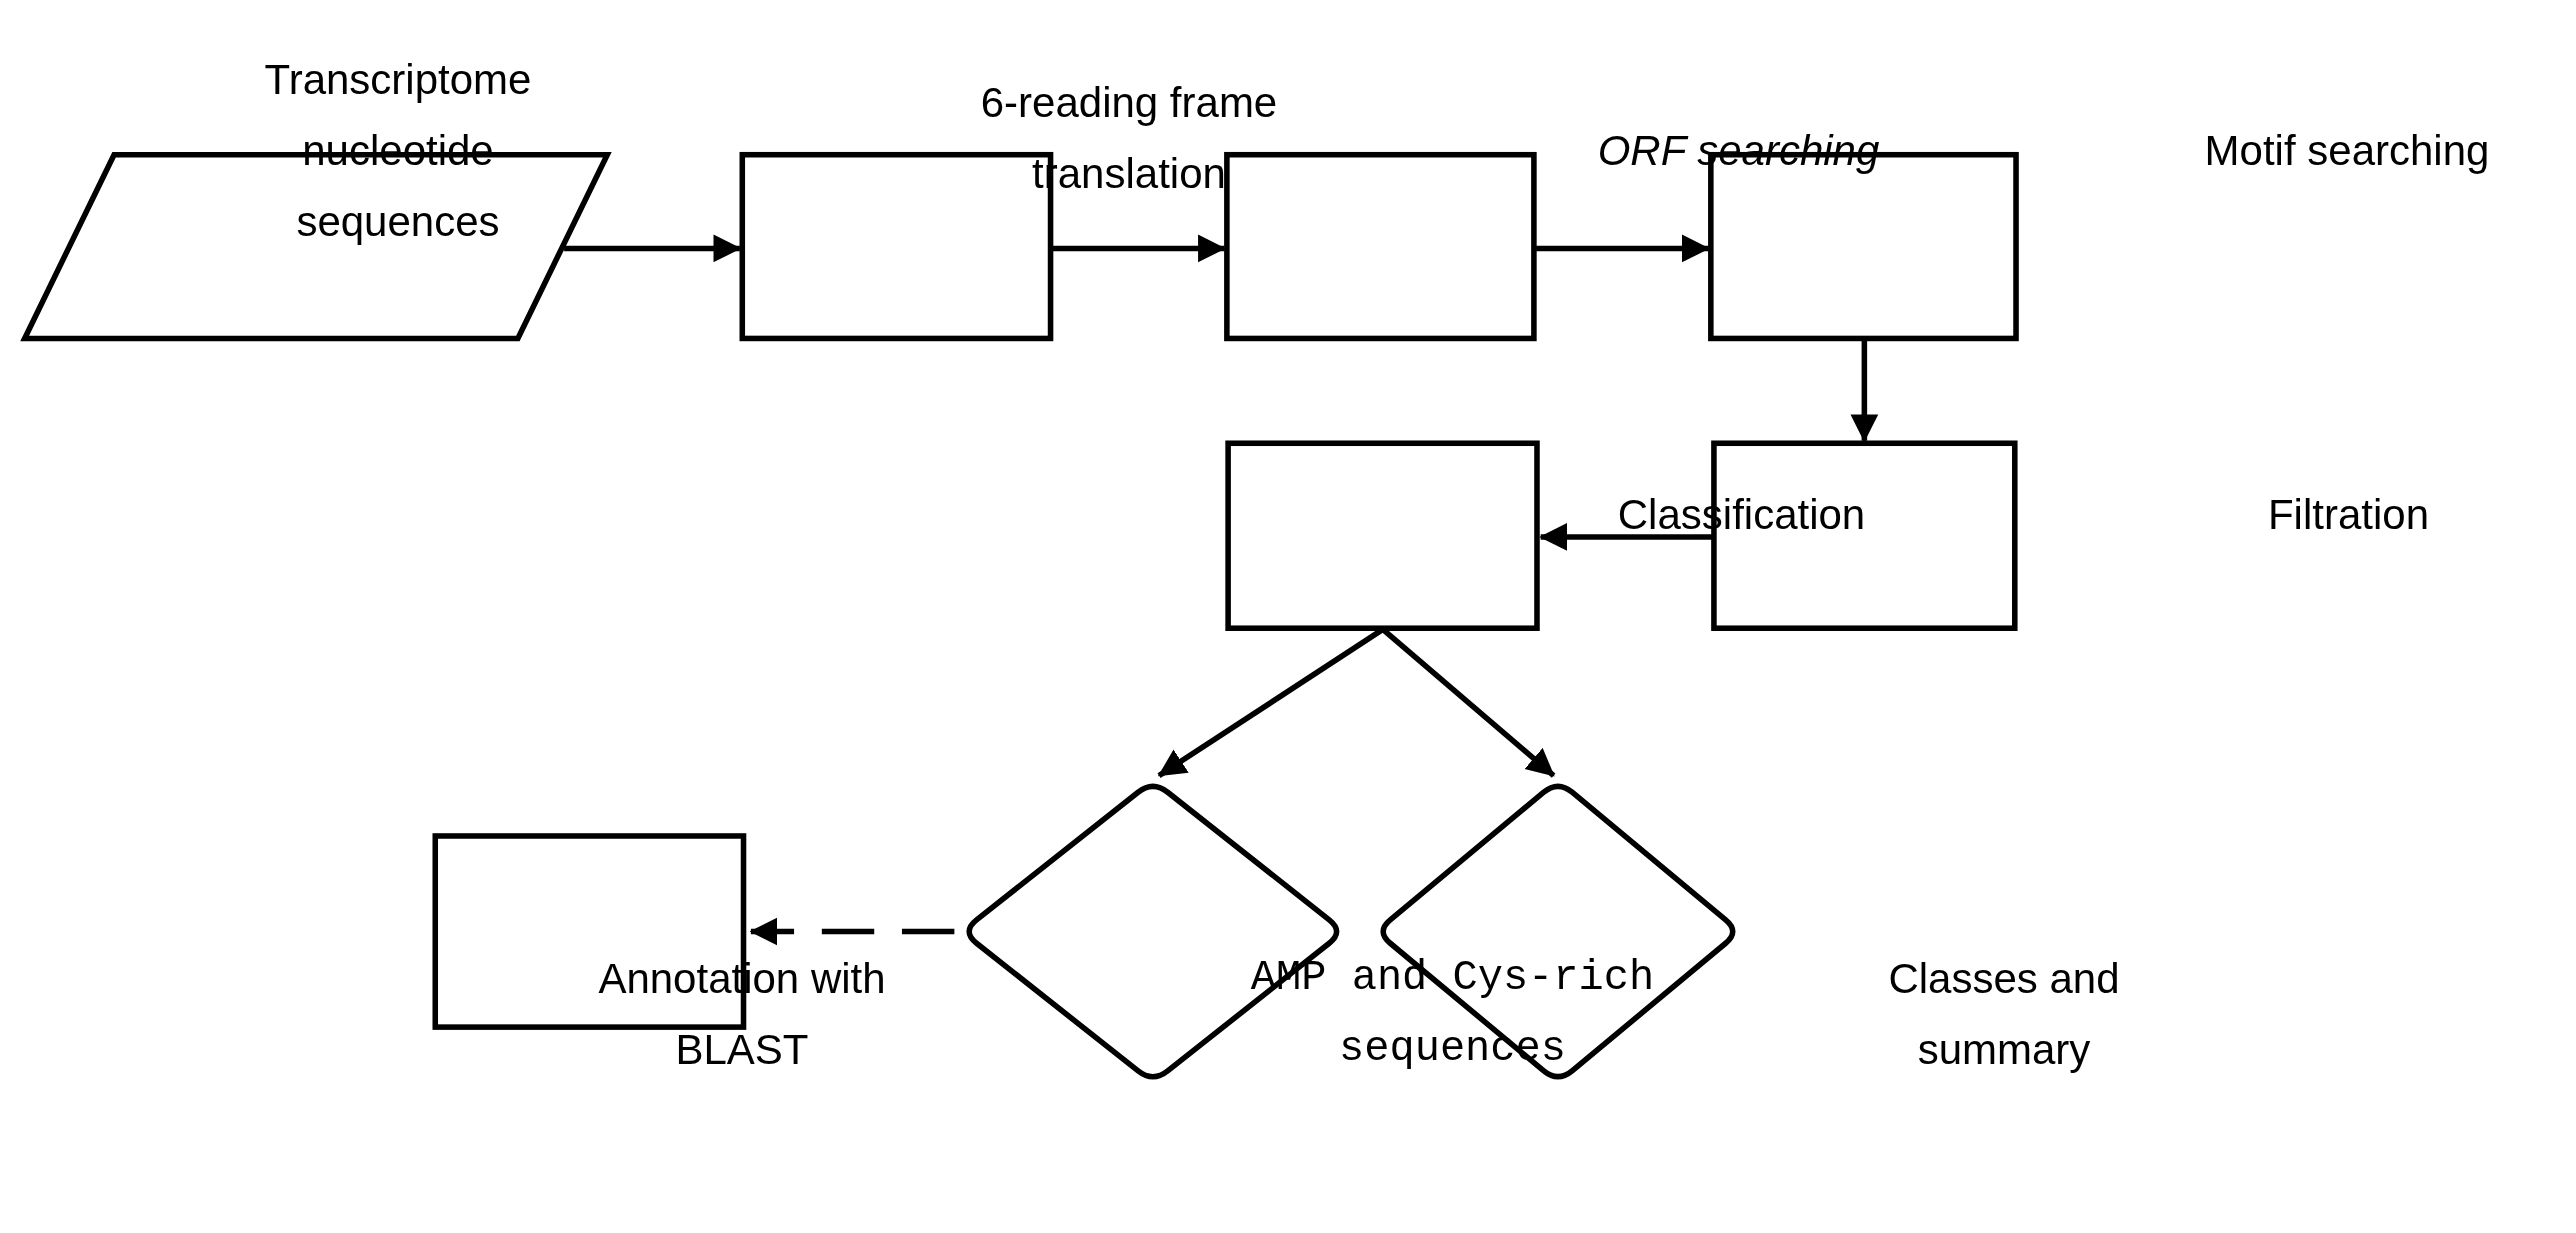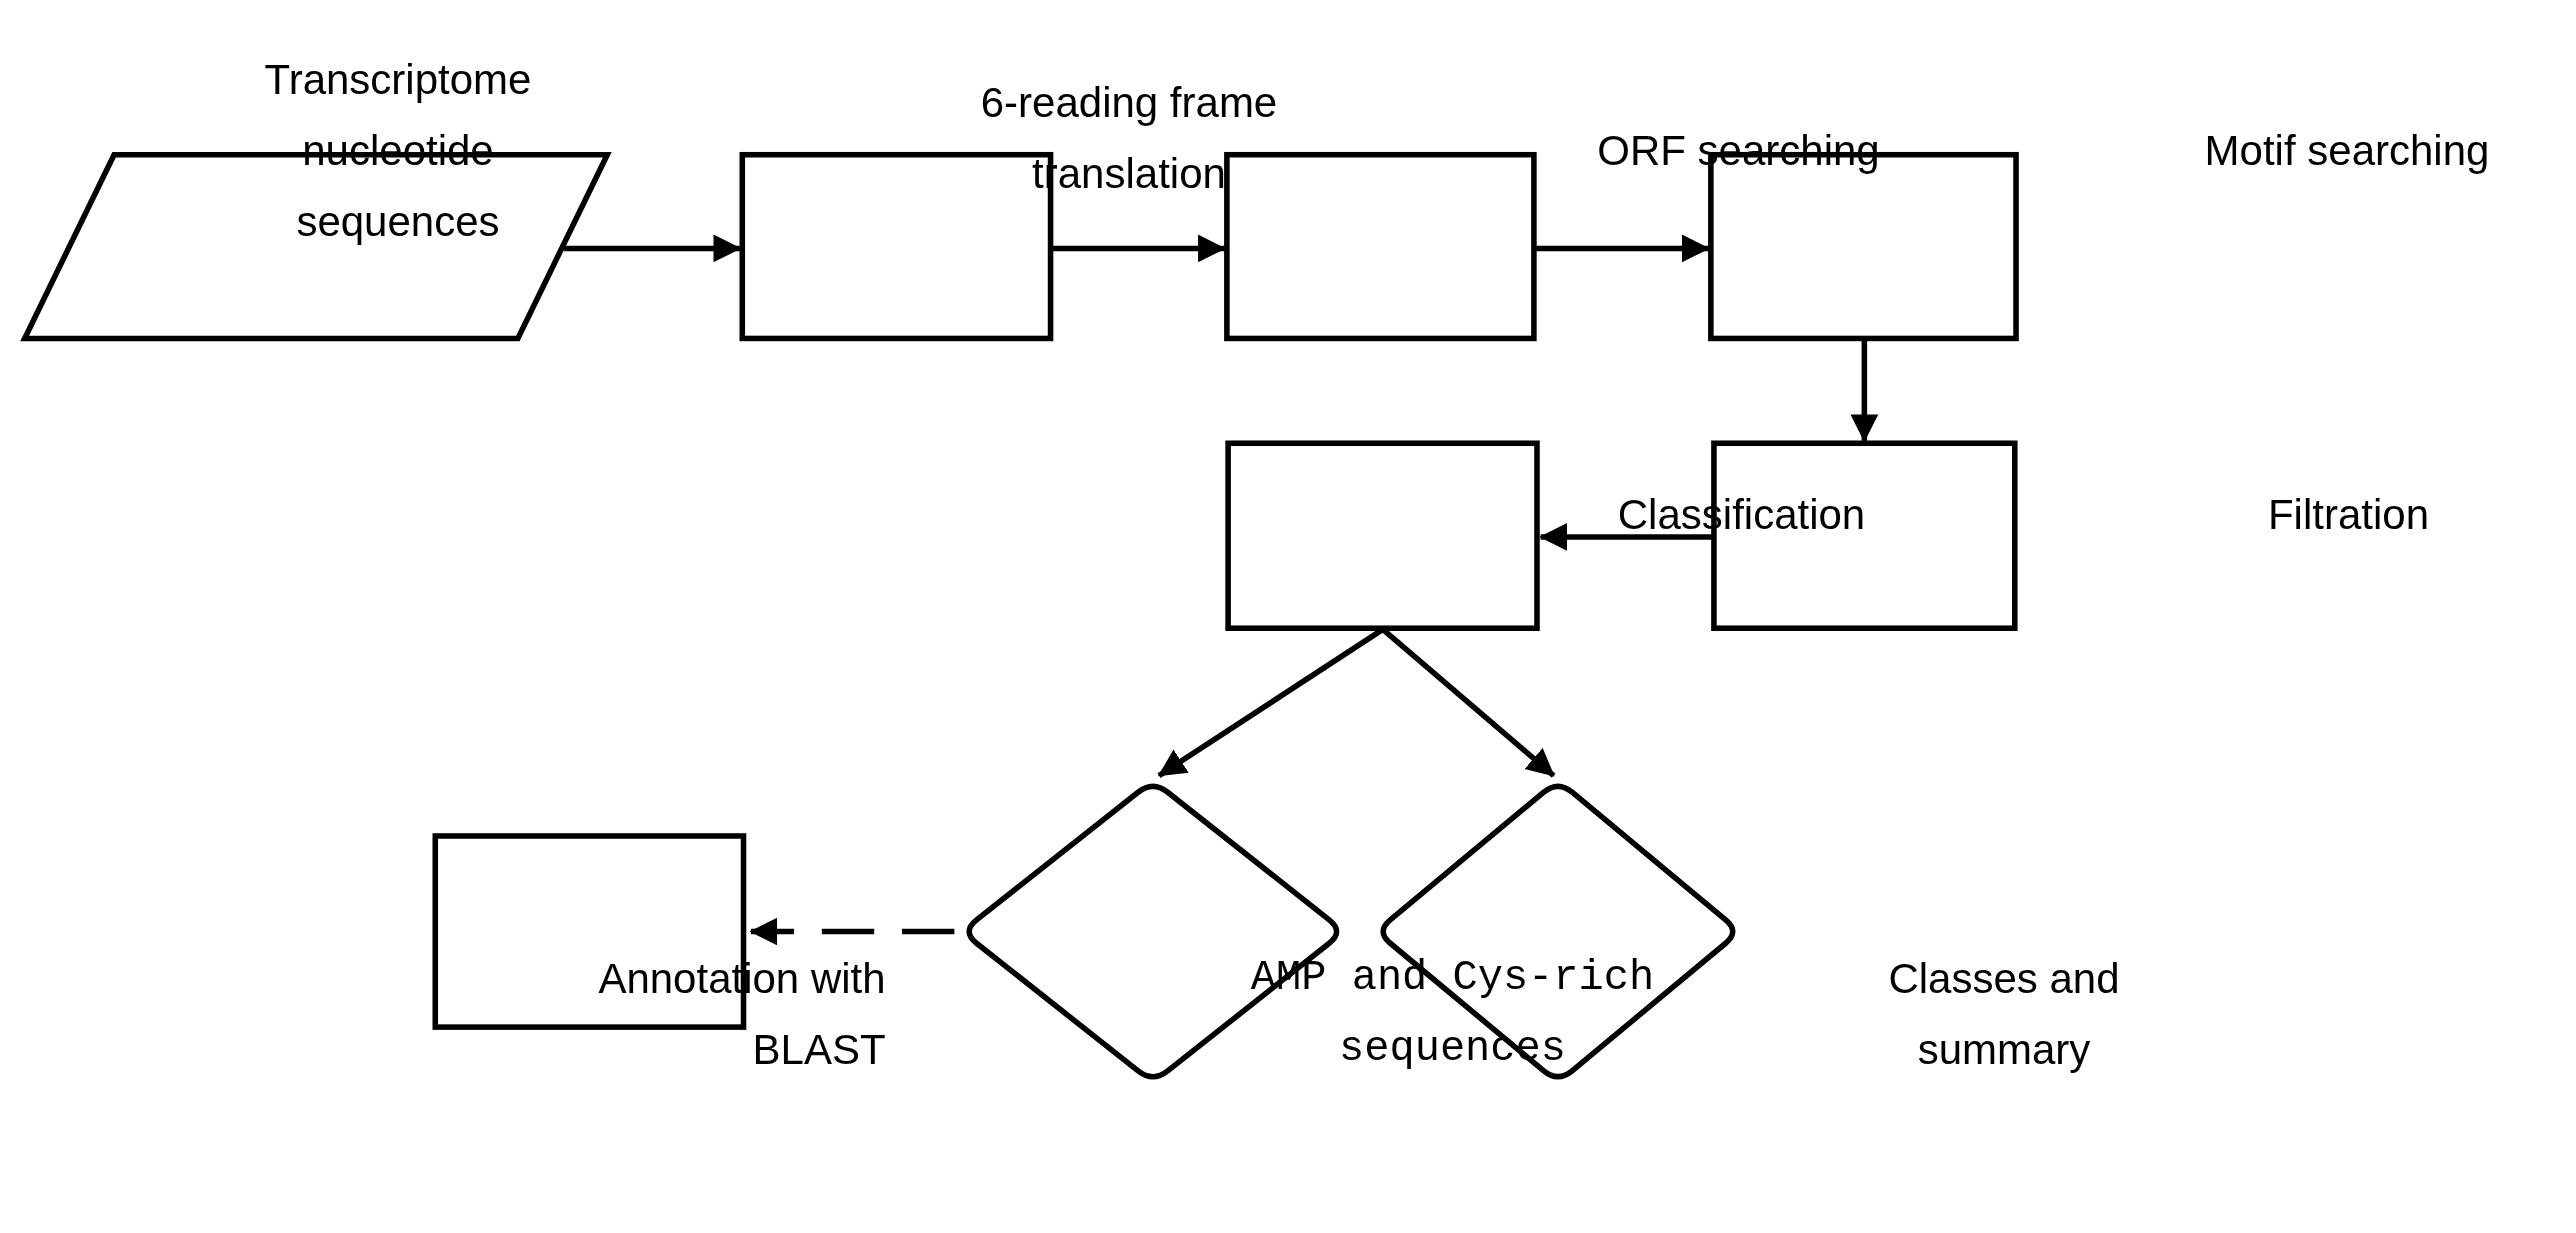--- a/index.html
+++ b/index.html
@@ -30,27 +30,27 @@
     white-space: pre-line;
     font-size: 42px;
     line-height: 71px;
     color: #000000;
     letter-spacing: 0px;
     pointer-events: none;
   }
   
   #lbl-input          { left: 165px;  top: 35px;   width: 466px; height: 231px; }
   #lbl-translation    { left: 935px; top: 22px;   width: 388px; height: 231px; }
-  #lbl-orf            { left: 1545px; top: 35px;   width: 387px; height: 231px; }
+  #lbl-orf            { left: 1545px; top: 35px;   width: 387px; height: 231px; font-style: italic; }
   #lbl-motif          { left: 2155px; top: 35px;   width: 384px; height: 231px; text-align: center; }
   #lbl-classification { left: 1547px; top: 398px;  width: 389px; height: 233px; }
   #lbl-filtration     { left: 2159px; top: 398px;  width: 379px; height: 233px; }
   #lbl-amp            { left: 1212px; top: 823px; width: 481px; height: 381px; font-family: Liberation Mono, monospace; }
   #lbl-classes        { left: 1775px; top: 823px; width: 458px; height: 381px; }
-  #lbl-annotation     { left: 548px;  top: 893px; width: 388px; height: 241px; text-align: right; }
+  #lbl-annotation     { left: 548px;  top: 893px; width: 388px; height: 241px; }
 </style>
 </head>
 <body>
 
 <div id="canvas">
 
   <svg id="shape-layer" viewBox="0 0 3317 1588" xmlns="http://www.w3.org/2000/svg">
     <defs>
       <marker id="arrowhead" viewBox="0 0 10 10" refX="9.5" refY="5" markerWidth="5" markerHeight="5.2" orient="auto">
         <path d="M 0 0 L 10 5 L 0 10 z" fill="#000000"></path>

